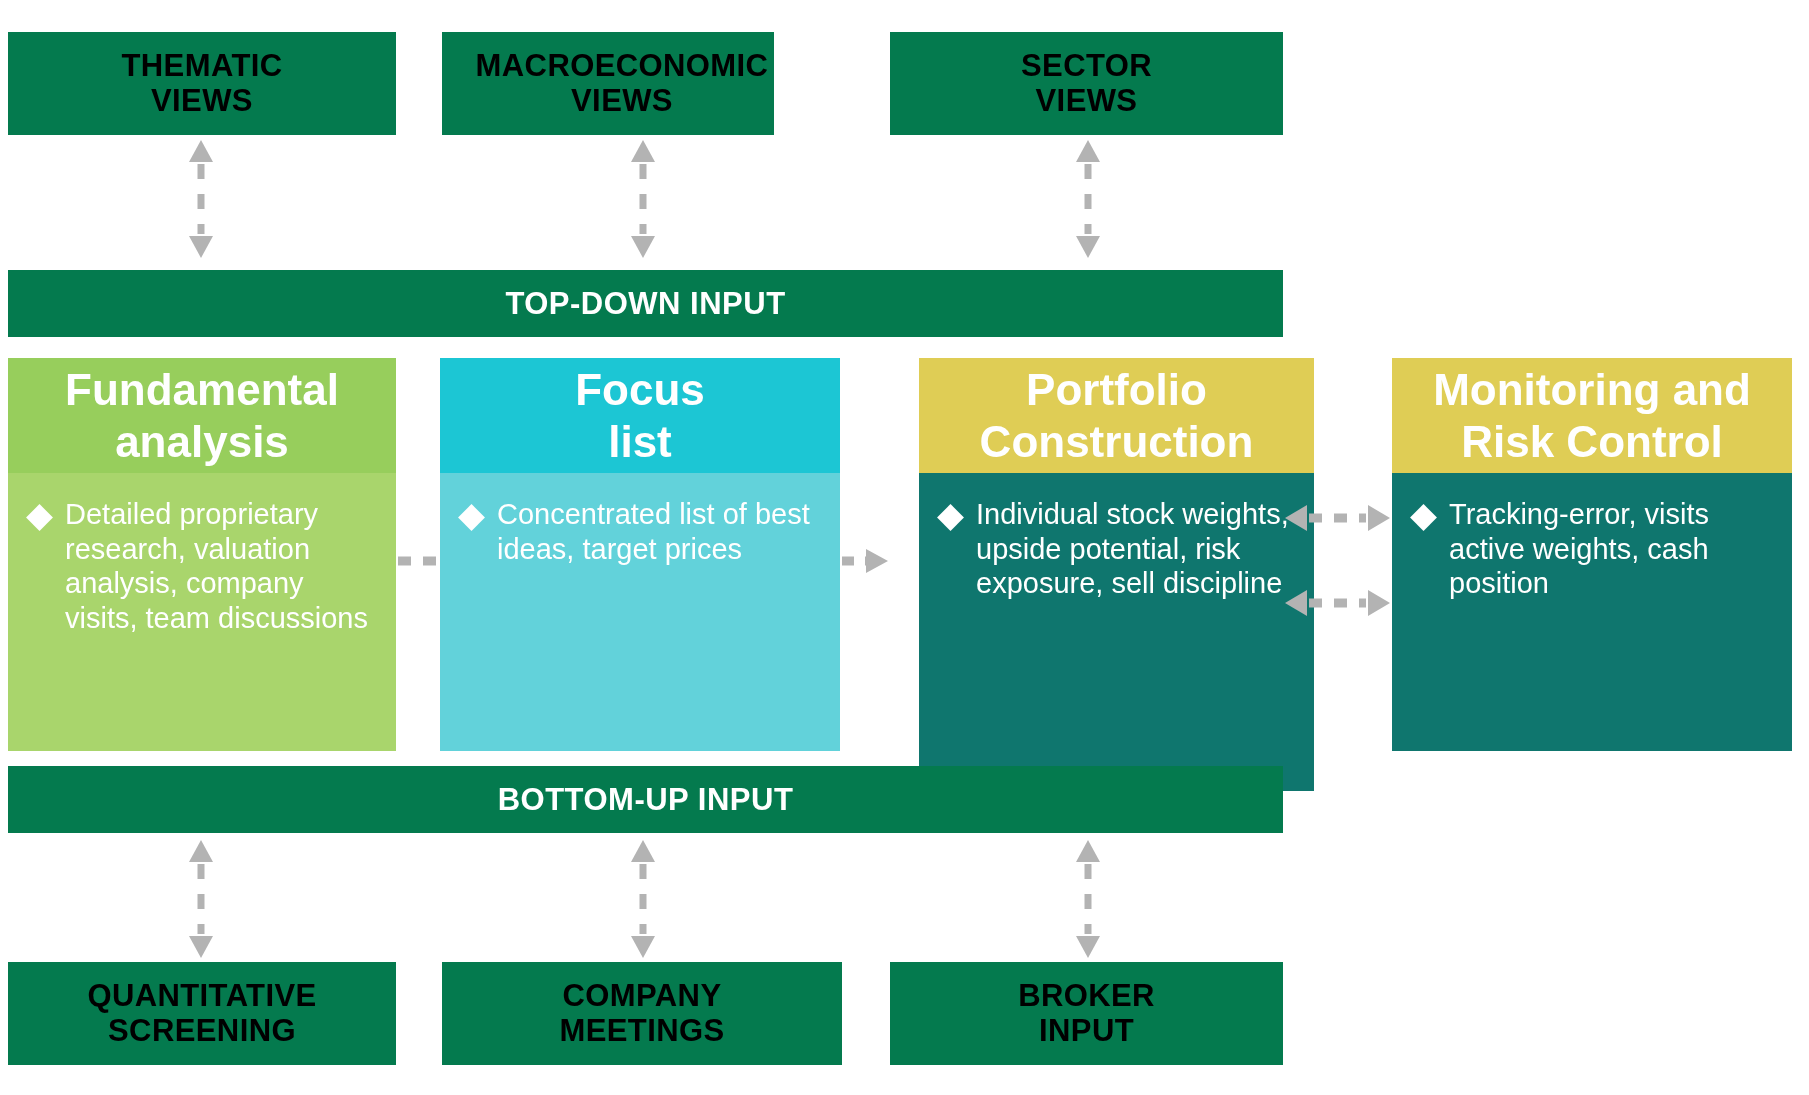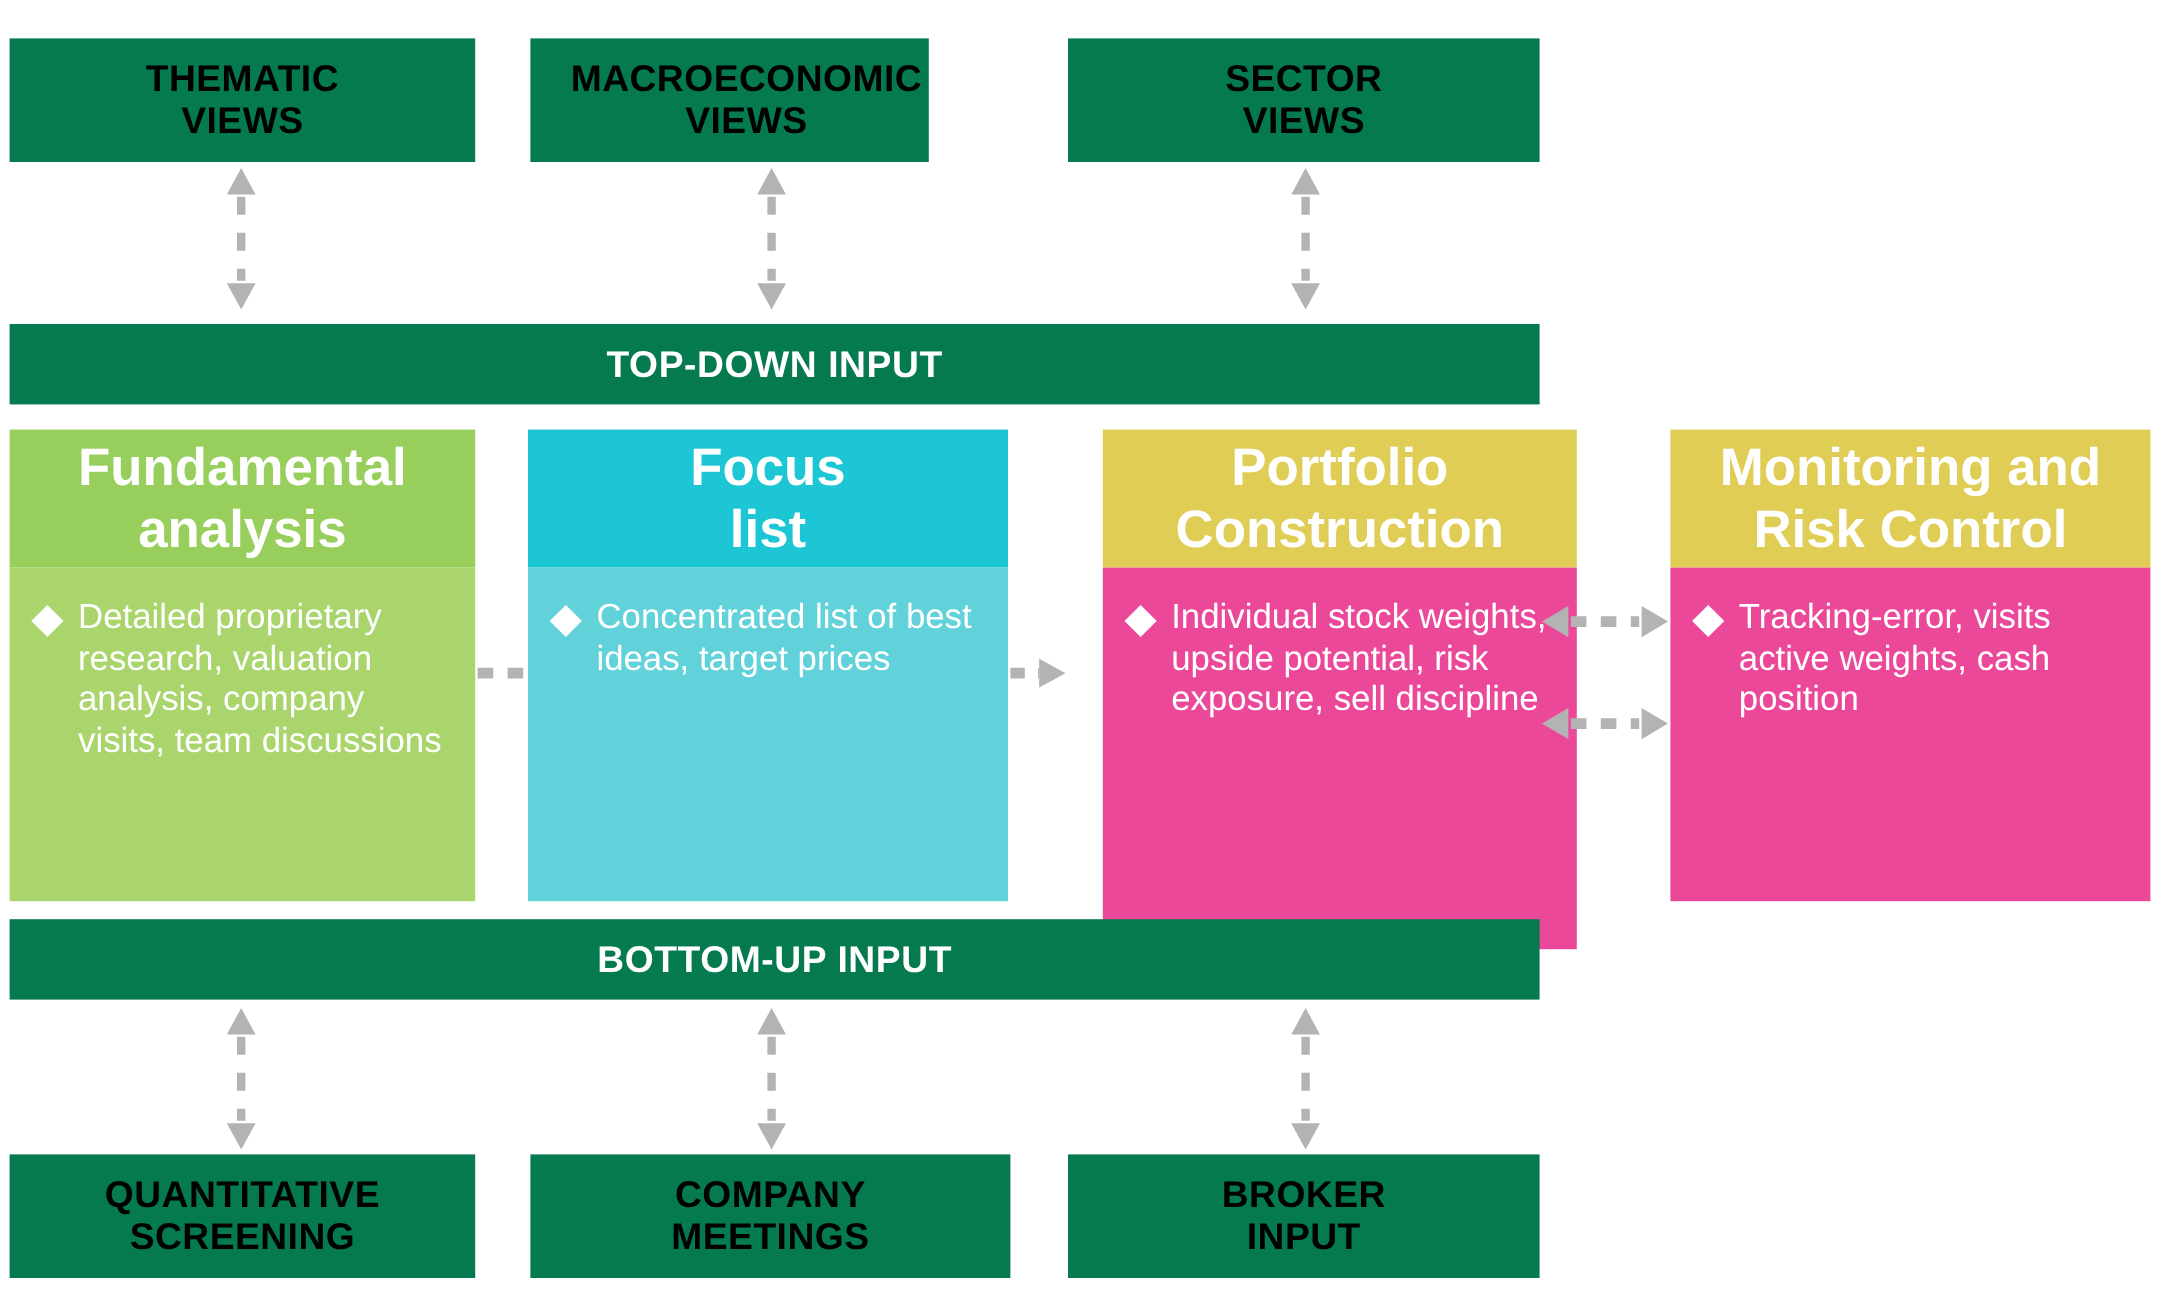--- a/index.html
+++ b/index.html
@@ -87,21 +87,21 @@
     line-height: 1.19;
     font-weight: 400;
   }
 
   
   .p-green  .pillar-head { background: #97CE5C; }
   .p-green  .pillar-body { background: #A9D56C; }
   .p-cyan   .pillar-head { background: #1CC6D4; }
   .p-cyan   .pillar-body { background: #62D2DA; }
   .p-gold   .pillar-head { background: #DFCD55; }
-  .p-gold   .pillar-body { background: #ec4899; }
+  .p-gold   .pillar-body { background: #0f766e; }
 
   
   .conn { position: absolute; }
   .conn svg { display: block; overflow: visible; }
 </style>
 </head>
 <body>
 
 <div id="stage">
 

